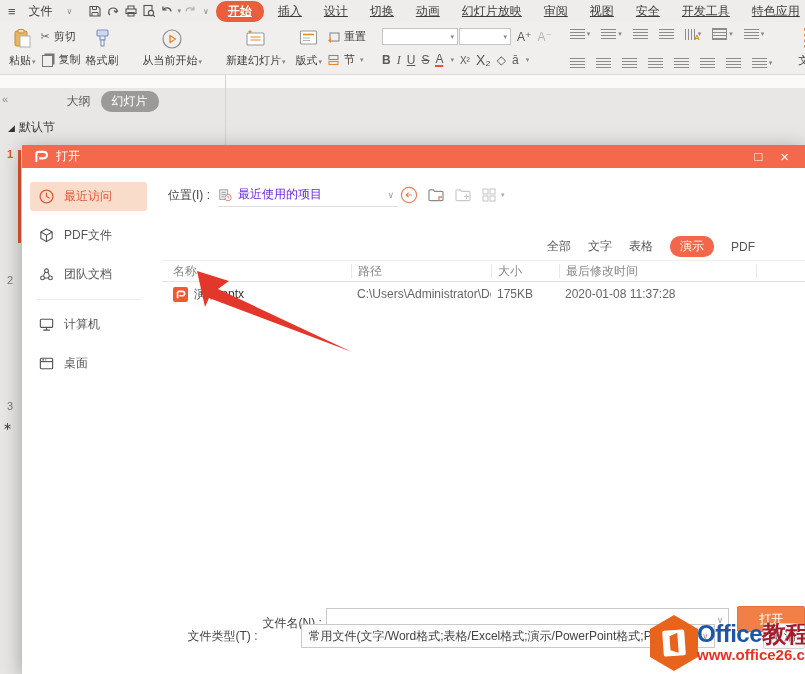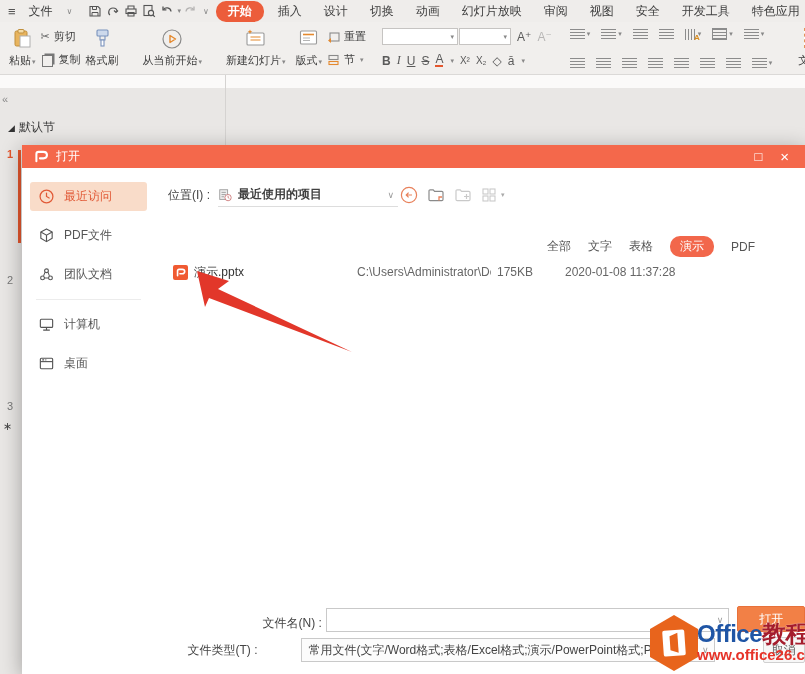--- a/index.html
+++ b/index.html
@@ -9,21 +9,21 @@
   
   .menubar{position:absolute;left:0;top:0;width:805px;height:22px;background:#efedeb;
            display:flex;align-items:center;padding:0 4px;box-sizing:border-box;white-space:nowrap;}
   .hamb{font-size:13px;color:#555;margin:0 3px 0 4px;}
   .filebtn{margin:0 10px;color:#3d3d3d;}
   .mchev{font-size:8px;color:#888;margin:0 4px;}
   .vsep{width:1px;height:14px;background:#d4d2d0;margin:0 5px;}
   .qi{width:17px;height:16px;display:inline-flex;align-items:center;justify-content:center;margin:0 2px;color:#555;}
   .qi svg{display:block;}
   .dim{opacity:.38;}
-  .mtab{padding:2px 8px;margin:0 3px;color:#3d3d3d;}
+  .mtab{padding:2px 8px;margin:0 3px;color:#3d3d3d;text-decoration:underline;}
   .mtab.active{background:#ec5d3b;color:#fff;border-radius:10px;padding:2px 12px;font-weight:bold;}
 
   
   .ribbon{position:absolute;left:0;top:22px;width:805px;height:53px;background:#f1efed;
           border-bottom:1px solid #dbd9d7;display:flex;align-items:stretch;box-sizing:border-box;overflow:hidden;}
   .rdiv{width:1px;background:#dcdad8;margin:7px 3px;}
   .rgroup{display:flex;align-items:center;padding:0 4px;}
   .bigbtn{display:flex;flex-direction:column;align-items:center;justify-content:space-between;
           height:44px;padding:2px 5px;box-sizing:border-box;}
   .bigbtn .lbl{font-size:11px;color:#3d3d3d;white-space:nowrap;}
@@ -68,21 +68,21 @@
 
   .dsidebar{position:absolute;left:0;top:23px;width:133px;bottom:0;background:#fff;padding-top:14px;box-sizing:border-box;}
   .ditem{display:flex;align-items:center;gap:9px;height:29px;margin:0 8px 10px 8px;padding:0 8px;border-radius:3px;color:#555;}
   .ditem svg{flex:none;}
   .ditem.active{background:#f9dcc9;color:#e15936;}
   .dsep{height:1px;background:#ececec;margin:0 14px 10px 14px;}
 
   .dmain{position:absolute;left:133px;top:23px;right:0;bottom:0;}
   .locrow{position:absolute;left:13px;top:15px;height:24px;display:flex;align-items:center;}
   .locval{display:flex;align-items:center;gap:6px;border-bottom:1px solid #ddd;width:180px;height:24px;margin-left:8px;box-sizing:border-box;}
-  .locval .cap{color:#404040;font-weight:bold;}
+  .locval .cap{color:#6d28d9;}
   .locval .chev{margin-left:auto;color:#999;font-size:9px;padding-right:4px;}
   .locnav{position:absolute;left:245px;top:15px;height:24px;display:flex;align-items:center;gap:9px;}
   .navdd{font-size:7px;color:#aaa;margin-left:-5px;}
 
   .filters{position:absolute;top:68px;right:50px;display:flex;gap:17px;align-items:center;color:#555;}
   .fpill{background:#f2674b;color:#fff;border-radius:10px;padding:2px 10px;}
 
   .tbl{position:absolute;left:7px;top:92px;right:0;}
   .thead{display:grid;grid-template-columns:189px 140px 68px 197px 1fr;height:20px;align-items:center;
          border-top:1px solid #efefef;border-bottom:1px solid #e4e4e4;color:#888;}
@@ -265,21 +265,21 @@
           <span class="fl dim">A⁻</span>
         </div>
         <div class="frow">
           <span class="fl fb">B</span>
           <span class="fl fi">I</span>
           <span class="fl fu">U</span>
           <span class="fl fs">S</span>
           <span class="fl fa">A</span>
             <span class="dd">▾</span>
           <span class="fl" style="font-size:10px;">X²</span>
-          <span class="fl" style="font-size:10px;">X₂</span>
+          <span class="fl" style="font-size:14px;">X₂</span>
           <span class="fl">◇</span>
           <span class="fl">ā</span>
             <span class="dd">▾</span>
         </div>
       </div>
     </div>
     <div class="rdiv"></div>
     <div class="rgroup">
       <div class="fontrows">
         <div class="frow">
@@ -346,20 +346,24 @@
       <div class="bigbtn">
         <span class="tbicon">A</span>
         <span class="lbl">文本框</span>
       </div>
     </div>
   </div>
 
   <div class="strip"></div>
   <div class="vline"></div>
   <span class="collapse" style="position:absolute;left:2px;top:93px;">«</span>
+  <div class="panel-tabs">
+    <span class="ptab">大纲</span>
+    <span class="ptab pill">幻灯片</span>
+  </div>
   <div class="sectionrow">
     <span class="tri">◢</span><span>默认节</span>
   </div>
   <span class="slideno" style="left:7px;top:148px;color:#e4572e;font-weight:bold;">1</span>
   <span class="slideno" style="left:7px;top:274px;">2</span>
   <span class="slideno" style="left:7px;top:400px;">3</span>
   <span class="slideno" style="left:3px;top:420px;color:#444;">∗</span>
   <div class="selbar"></div>
 
   <div class="dialog">
@@ -456,20 +460,27 @@
 
       <div class="filters">
         <span>全部</span>
         <span>文字</span>
         <span>表格</span>
         <span class="fpill">演示</span>
         <span>PDF</span>
       </div>
 
       <div class="tbl">
+        <div class="thead">
+          <span class="hc">名称</span>
+          <span class="hc">路径</span>
+          <span class="hc">大小</span>
+          <span class="hc">最后修改时间</span>
+          <span class="hc"></span>
+        </div>
         <div class="trow">
           <span class="cell">
             <span class="pfile">
                 <svg width="10" height="9" viewBox="0 0 16 14">
                   <path d="M2.5 12V4.2C2.5 3 3.5 2 4.8 2H10c2.4 0 3.9 1.5 3.9 3.5S12.4 9 10 9H6.3" fill="none" stroke="#fff" stroke-width="2.6" stroke-linecap="round"></path>
                 </svg>
               </span>
             <span>演示.pptx</span>
           </span>
           <span class="cell">C:\Users\Administrator\Desktop</span>
@@ -480,21 +491,21 @@
       </div>
 
       <div class="formrow" style="top:440px;align-items:flex-end;">
         <span class="flabel">文件名(N) :</span>
         <div class="fcombo">
           <input value="" style="">
           <span class="chev">∨</span>
         </div>
         <div class="obtn">打开</div>
       </div>
-      <div class="formrow" style="top:470px;gap:40px;">
+      <div class="formrow" style="top:456px;gap:40px;">
         <span class="flabel">文件类型(T) :</span>
         <div class="fcombo" style="background:#fcfcfc;">
           <span class="ftext">常用文件(文字/Word格式;表格/Excel格式;演示/PowerPoint格式;PDF文件)</span>
           <span class="chev">∨</span>
         </div>
         <div class="cbtn">取消</div>
       </div>
     </div>
   </div>
 

